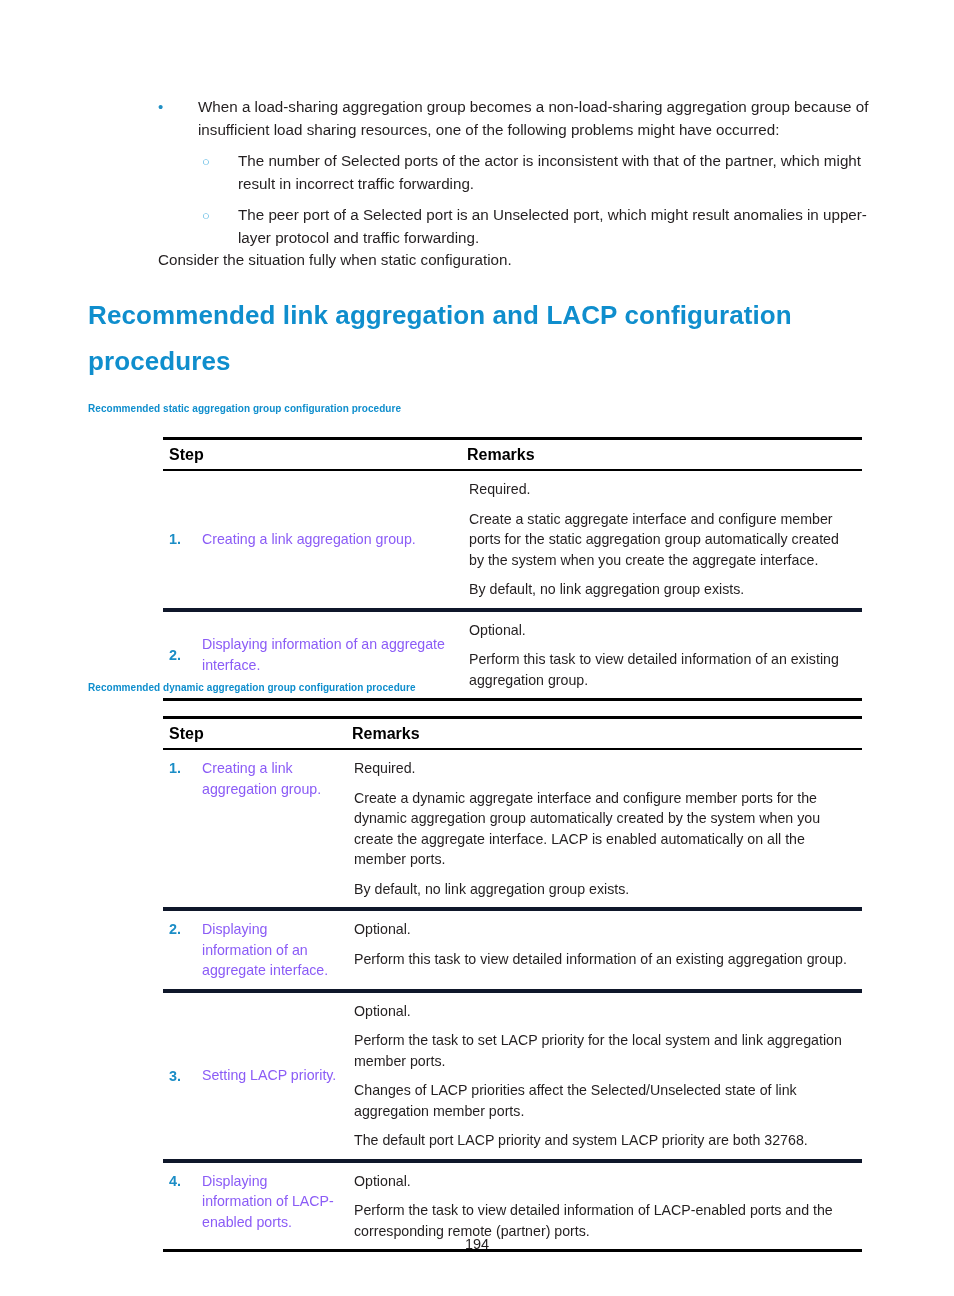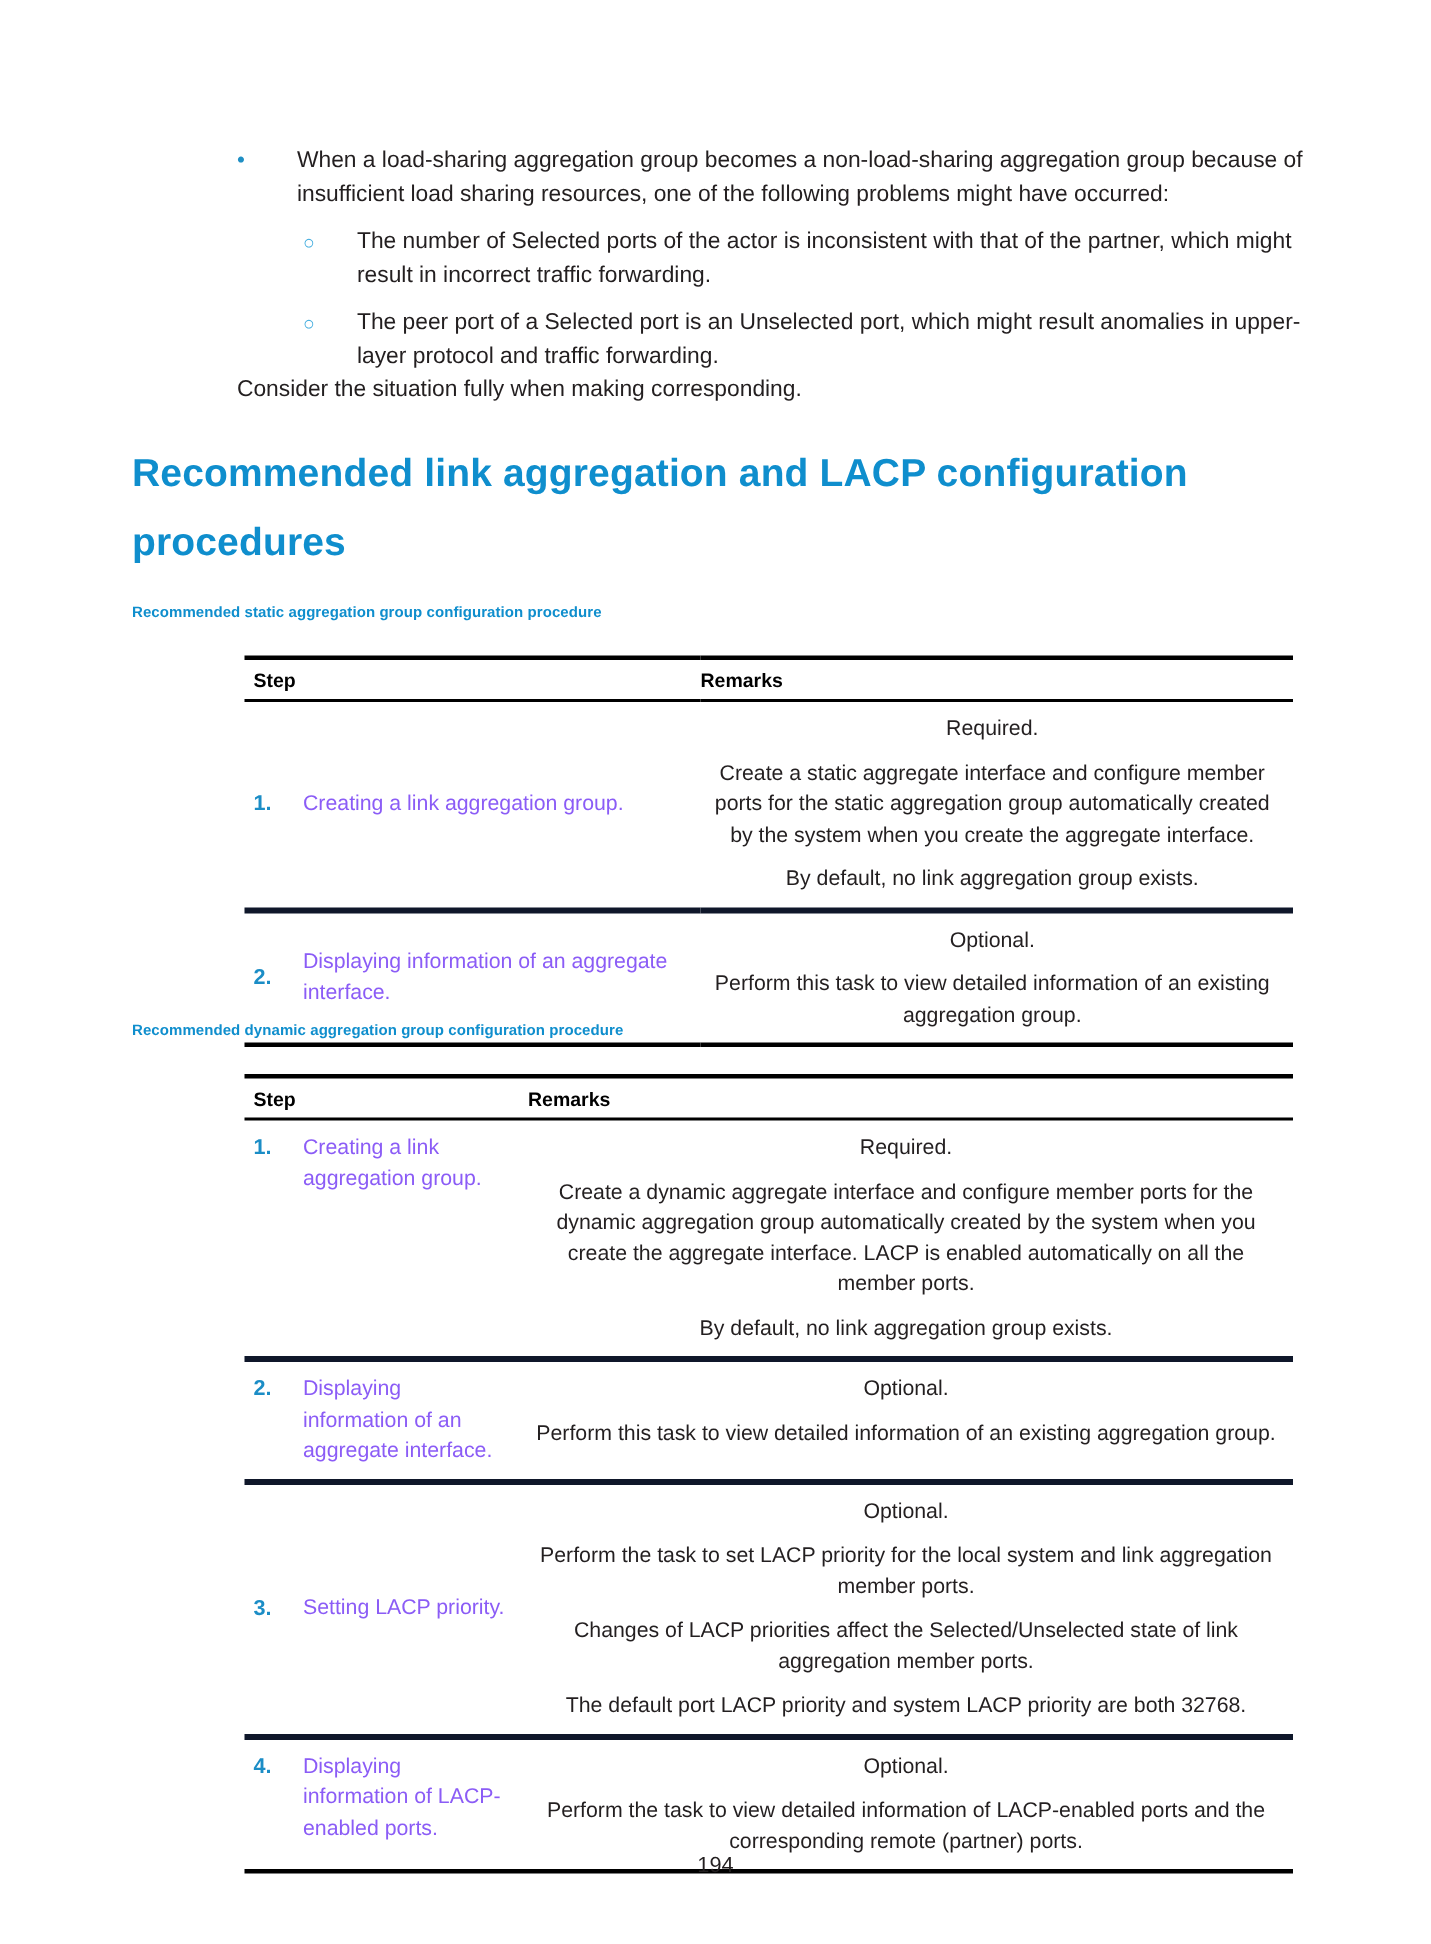--- a/index.html
+++ b/index.html
@@ -109,21 +109,21 @@
     border-collapse: collapse;
     border-top: 3px solid #000000;
     border-bottom: 3px solid #000000;
     table-layout: fixed;
   }
   #table-static { top: 437px; }
   #table-dynamic { top: 716px; }
 
   .proc-table th {
     text-align: left;
-    font-size: 13px;
+    font-size: 16px;
     font-weight: bold;
     color: #000000;
     padding: 6px 0 5px 0;
     border-bottom: 2px solid #000000;
     vertical-align: bottom;
   }
   .proc-table td {
     vertical-align: top;
     font-size: 14.2px;
     line-height: 20.5px;
@@ -174,21 +174,20 @@
     padding-left: 33px;
     color: #8b5cf6;
     text-decoration: none;
     font-size: 14.2px;
     line-height: 20.5px;
   }
 
   td.remarks-cell {
     padding-left: 2px;
     padding-right: 8px;
-    text-align: center;
   }
   .rem-p {
     margin: 0 0 9px 0;
   }
   .rem-p:last-child {
     margin-bottom: 0;
   }
 
   
   .page-number {
@@ -217,21 +216,21 @@
           <span>The number of Selected ports of the actor is inconsistent with that of the partner, which might result in incorrect traffic forwarding.</span>
         </div>
         <div class="bullet-l2">
           <span class="marker">○</span>
           <span>The peer port of a Selected port is an Unselected port, which might result anomalies in upper-layer protocol and traffic forwarding.</span>
         </div>
       </div>
     </div>
   </div>
 
-  <div class="intro-para">Consider the situation fully when making corresponding.</div>
+  <div class="intro-para">Consider the situation fully when static configuration.</div>
 
   <h1 class="h1">Recommended link aggregation and LACP configuration procedures</h1>
 
   <h2 class="h2">Recommended static aggregation group configuration procedure</h2>
 
   <table class="proc-table" id="table-static">
     <colgroup>
       <col class="c-step">
       <col class="c-rem">
     </colgroup>

